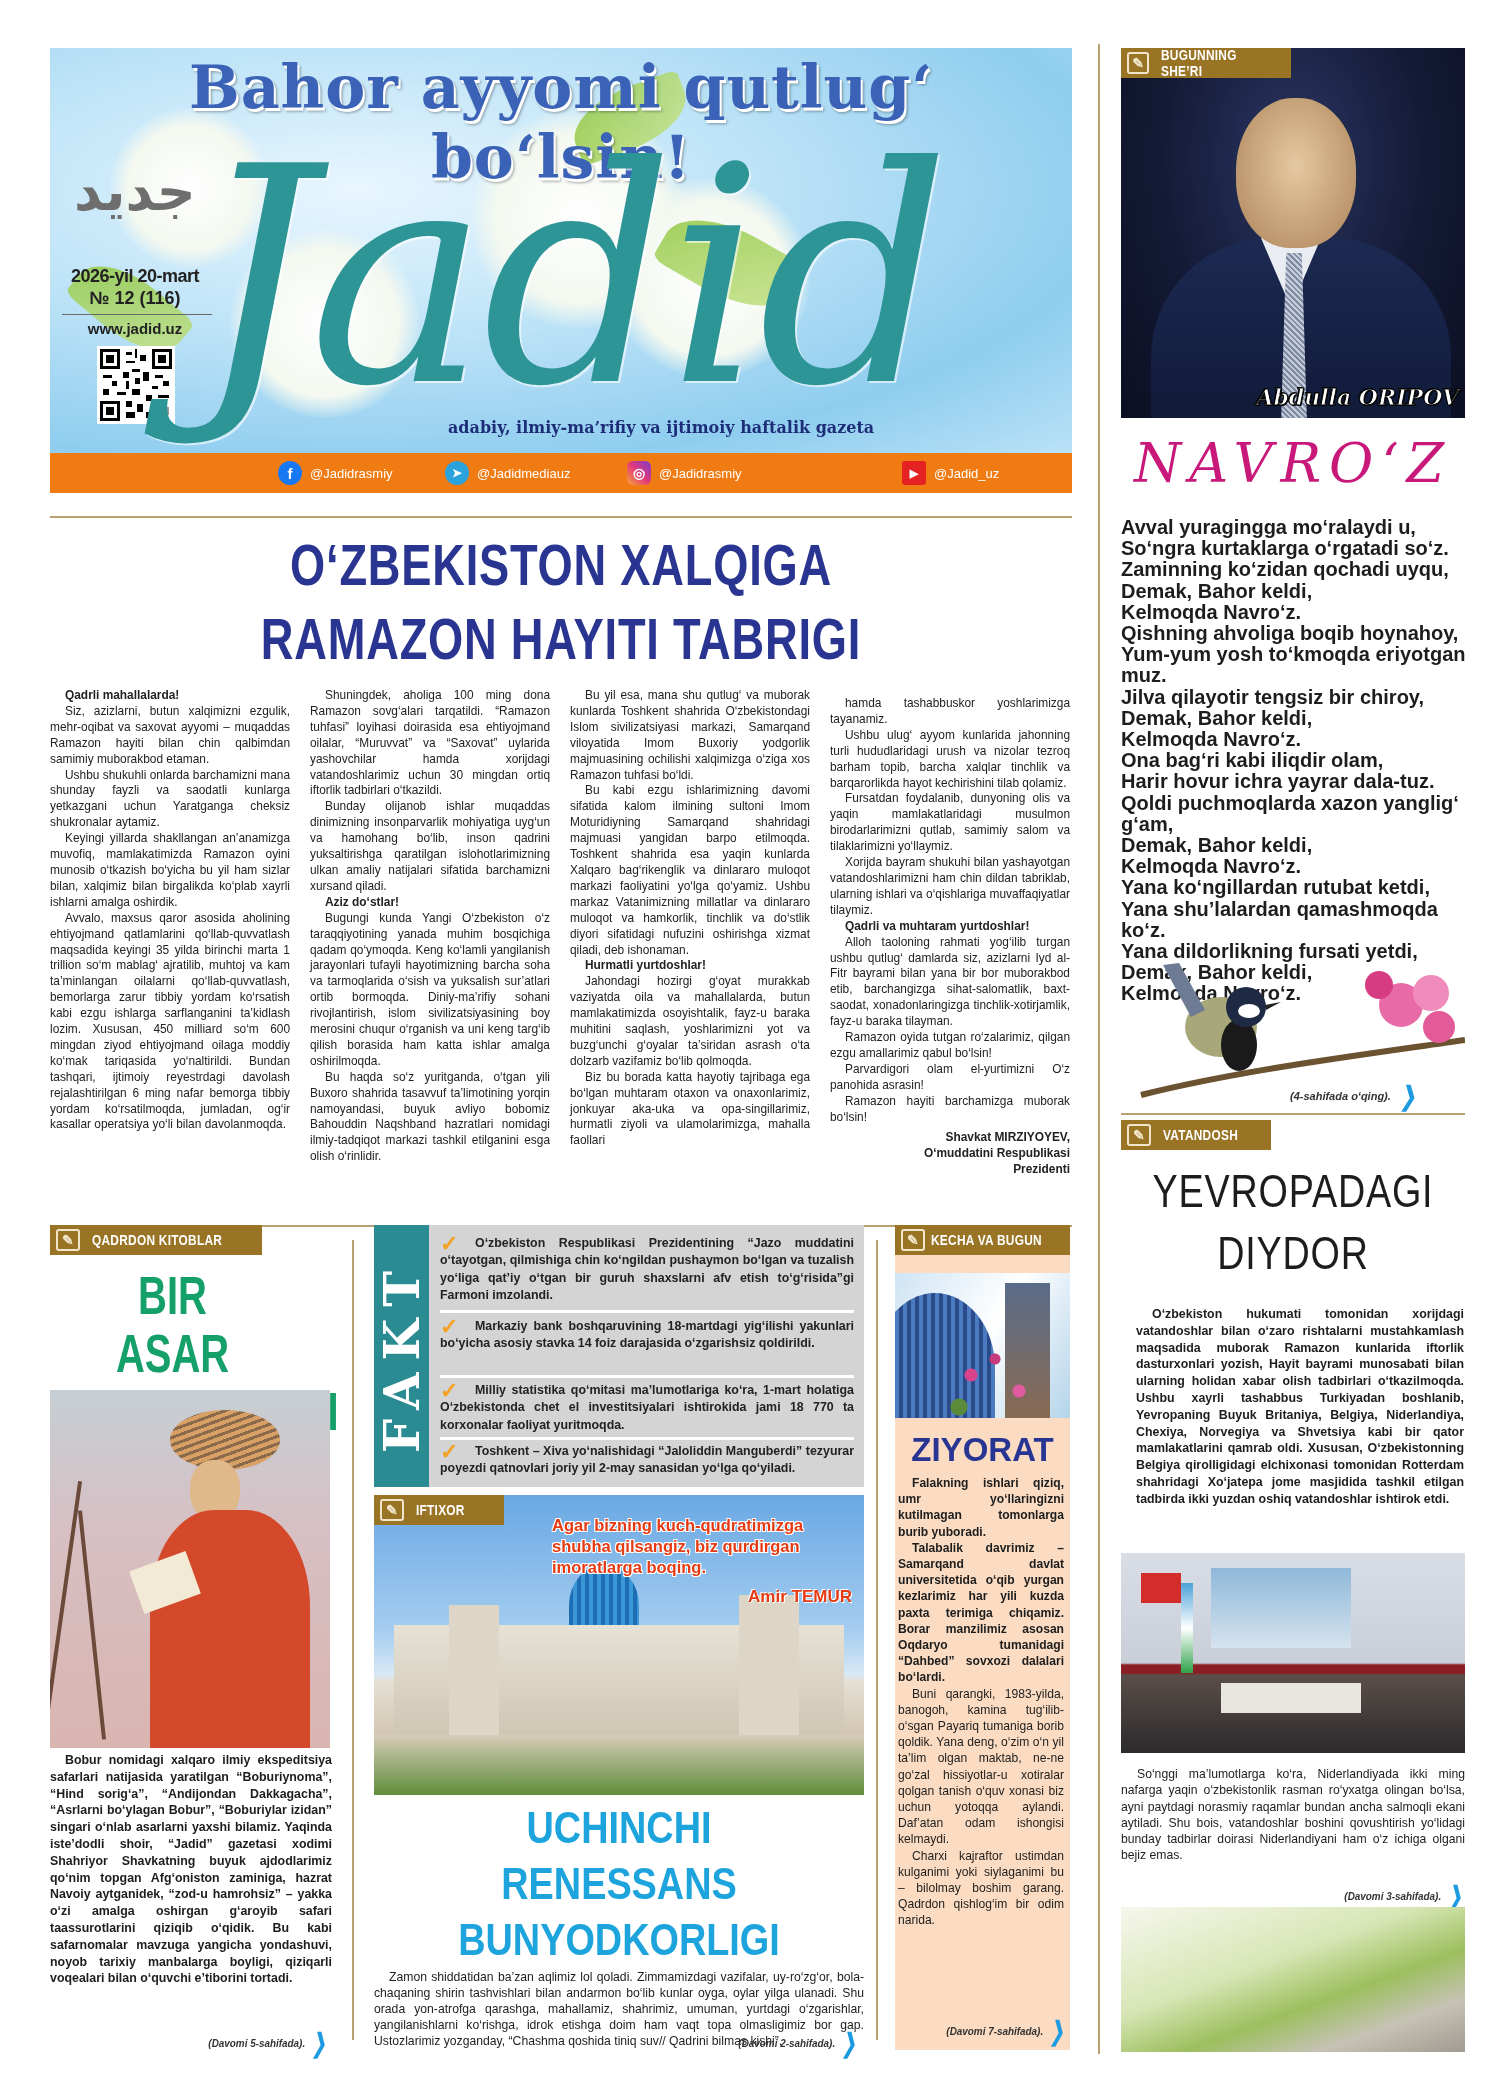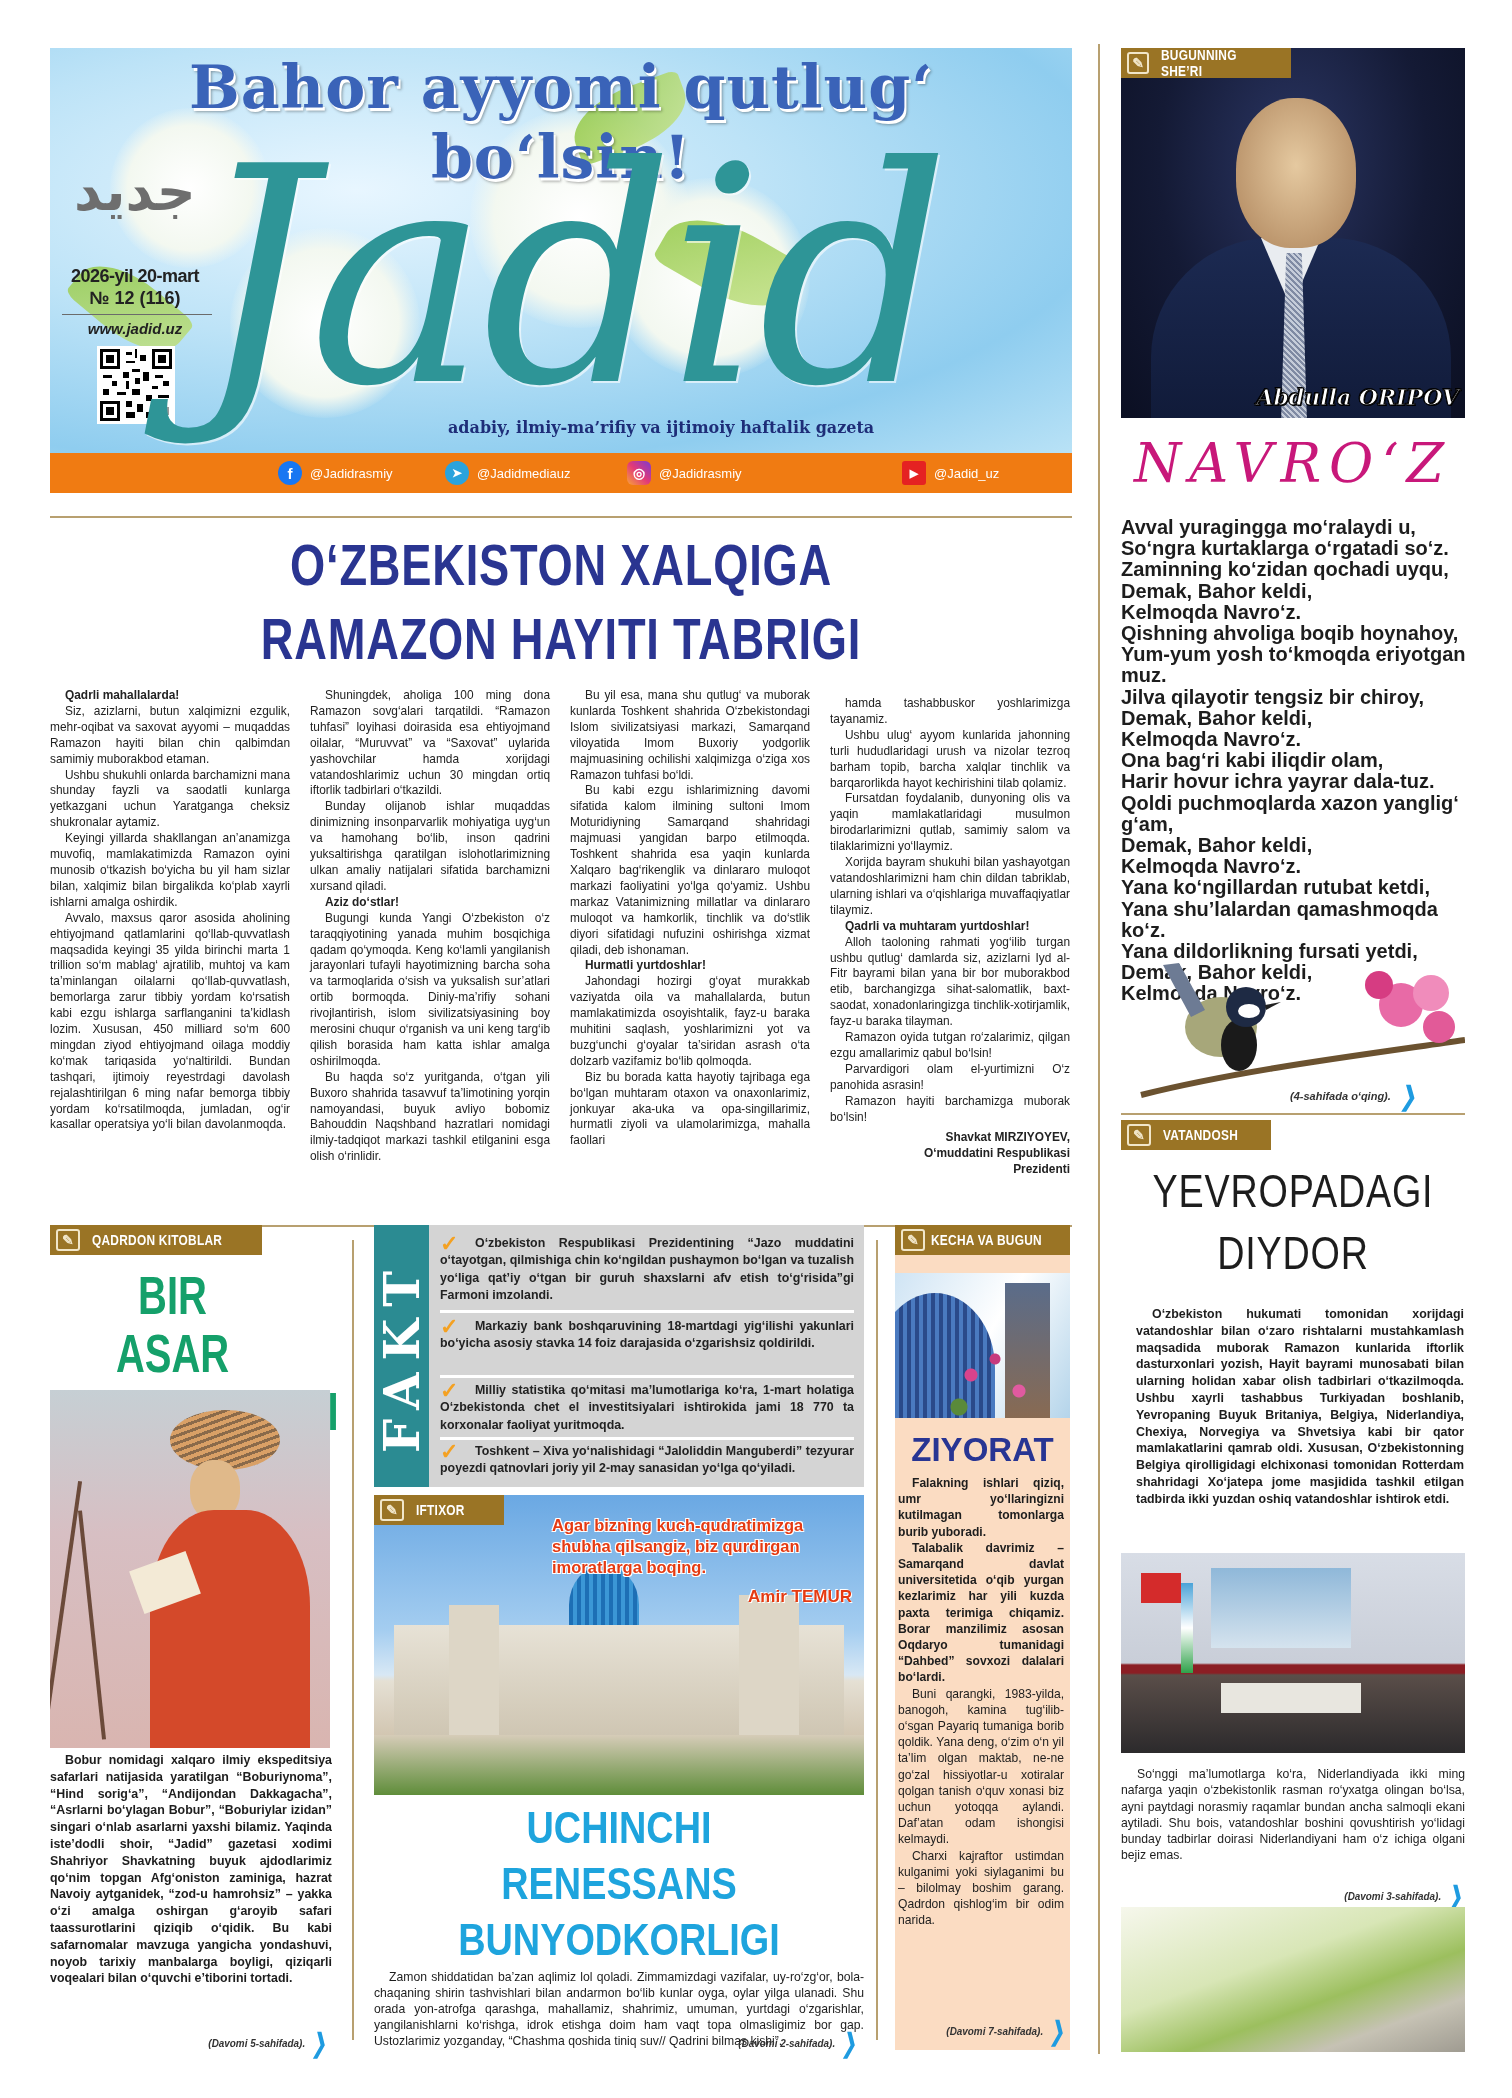--- a/index.html
+++ b/index.html
@@ -19,21 +19,21 @@
     font-family: "DejaVu Serif", serif; font-weight: bold; font-size: 60px; color: #3a63b8;
     letter-spacing: 1px; text-shadow: 2px 3px 0 #ffffff, 3px 4px 3px rgba(0,0,0,.35); }
   #slogan { position: absolute; left: 512px; top: 102px; font-family: "DejaVu Serif", serif; font-style: italic;
     font-size: 31px; color: #8c8c8c; text-shadow: 1px 1px 0 #fff; }
   #arabic-logo { position: absolute; left: 24px; top: 112px; font-family: "DejaVu Sans", sans-serif; font-weight: bold;
     font-size: 54px; color: #6e6e6e; direction: rtl; }
   #issue-date { position: absolute; left: 10px; top: 218px; width: 150px; text-align: center; font-family: "Liberation Sans", sans-serif;
     font-weight: bold; font-size: 18px; color: #222; letter-spacing: -.5px; }
   #issue-number { position: absolute; left: 10px; top: 240px; width: 150px; text-align: center; font-weight: bold; font-size: 18px; color: #222; }
   #issue-rule { position: absolute; left: 12px; top: 266px; width: 150px; height: 1px; background: #6b6b6b; }
-  #website { position: absolute; left: 10px; top: 272px; width: 150px; text-align: center; font-weight: bold; font-size: 15px; color: #222; font-style: italic; }
+  #website { position: absolute; left: 10px; top: 272px; width: 150px; text-align: center; font-weight: bold; font-size: 15px; color: #222; }
   #qr-code { position: absolute; left: 47px; top: 298px; width: 78px; height: 78px; background: #fff; padding: 3px; }
   #qr-code svg { width: 72px; height: 72px; display: block; }
   #jadid-logo { position: absolute; left: 145px; top: 80px; font-family: "DejaVu Serif", serif; font-style: italic;
     font-size: 300px; line-height: 1; color: #2e9597; letter-spacing: -6px; text-shadow: 2px 2px 0 rgba(255,255,255,.6); }
   #tagline { position: absolute; left: 398px; top: 370px; font-family: "DejaVu Serif", serif; font-weight: bold; font-size: 16px; color: #1e2d78; }
   #social-bar { left: 50px; top: 453px; width: 1022px; height: 40px; background: #f07b12; }
   .social { position: absolute; top: 8px; display: flex; align-items: center; gap: 8px; color: #fff; font-size: 13px; }
   .social .ico { width: 24px; height: 24px; display: inline-flex; align-items: center; justify-content: center; color: #fff; font-weight: bold; font-size: 15px; }
   .ico.fb { background: #1877f2; border-radius: 50%; }
   .ico.tg { background: #2aa3dd; border-radius: 50%; font-size: 12px; }

